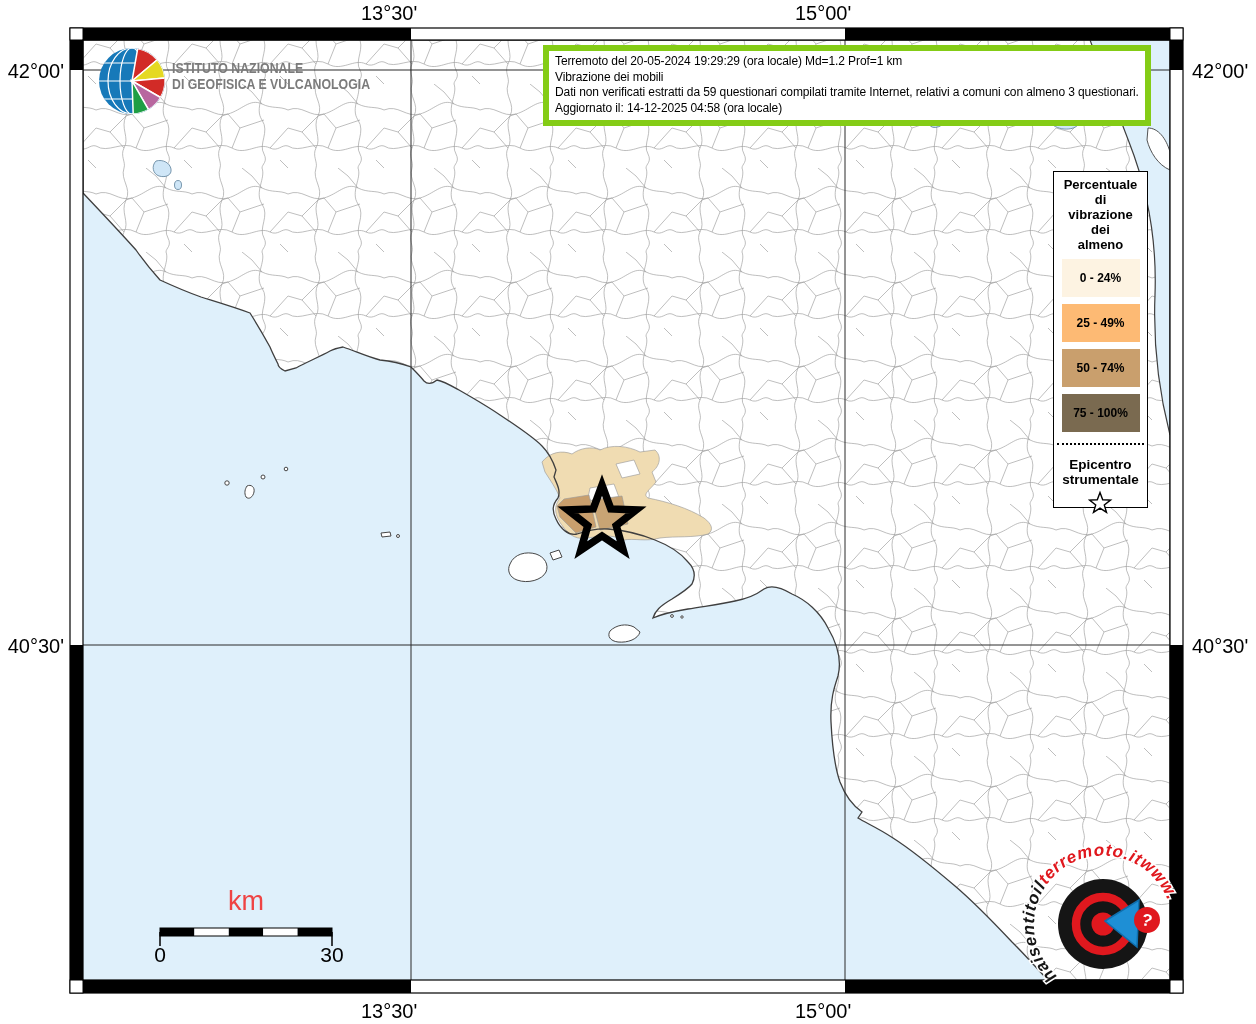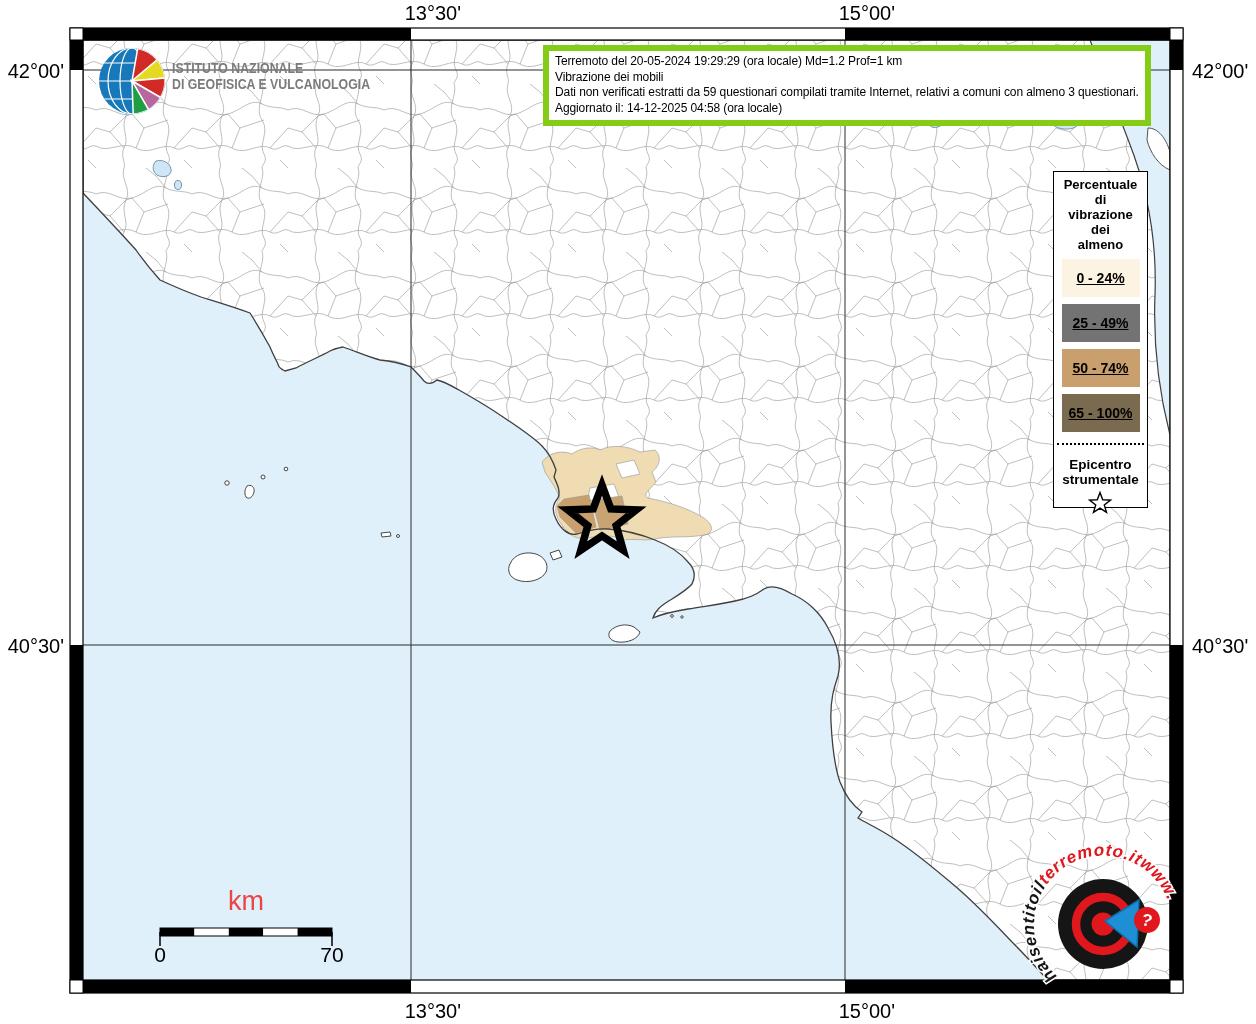--- a/index.html
+++ b/index.html
@@ -1,32 +1,32 @@
 <!DOCTYPE html>
 <html><head>
 <meta charset="utf-8">
 <style>
   html,body{margin:0;padding:0;background:#fff;}
   .stage{position:relative;width:1256px;height:1024px;overflow:hidden;background:#fff;
          font-family:"Liberation Sans",sans-serif;}
   .map-svg{position:absolute;left:0;top:0;}
-  .axis-label{position:absolute;font-size:20px;color:#000;text-align:right;white-space:nowrap;}
+  .axis-label{position:absolute;font-size:20px;color:#000;text-align:left;white-space:nowrap;}
   .title-box{position:absolute;left:543px;top:45px;background:#fff;border:6px solid #84cc16;
              padding:3px 6px 4px 6px;font-size:12px;line-height:15.5px;letter-spacing:-0.1px;
              white-space:nowrap;color:#000;}
   .ingv{position:absolute;left:94px;top:42px;width:420px;height:80px;}
   .ingv-text{position:absolute;left:78px;top:18px;color:#7b7b7b;font-weight:bold;
              transform:scaleX(0.88);transform-origin:left top;white-space:nowrap;}
   .ingv-line1{font-size:14px;letter-spacing:0;}
   .ingv-line2{font-size:14px;letter-spacing:0;}
   .legend{position:absolute;left:1053px;top:171px;width:95px;height:337px;background:#fff;
           border:1.4px solid #000;box-sizing:border-box;text-align:center;color:#000;}
   .legend-title{margin-top:5px;font-size:13px;font-weight:bold;line-height:15px;}
   .swatch{width:78px;height:38px;margin:7px auto 0 auto;display:flex;align-items:center;
-          justify-content:center;font-size:14px;font-weight:bold;text-decoration:underline;}
+          justify-content:center;font-size:12px;font-weight:bold;}
   .legend-divider{border-top:2px dotted #000;margin:11px 3px 0 3px;}
   .legend-epi{font-size:13.5px;font-weight:bold;line-height:15px;margin-top:12px;}
   .legend-star{margin-top:3px;}
   .scalebar-km{position:absolute;left:196px;top:886px;width:100px;text-align:center;
                font-size:27px;color:#ef4444;}
   .scalebar-num{position:absolute;top:943px;font-size:21px;color:#000;text-align:center;}
   .wm{position:absolute;left:1013px;top:834px;}
 </style>
 </head>
 <body>
@@ -225,45 +225,45 @@
     <div class="legend-title">
       <div>Percentuale</div>
       <div>di</div>
       <div>vibrazione</div>
       <div>dei</div>
       <div>almeno</div>
     </div>
     <div class="swatch" style="background: rgb(253, 243, 226);">
       <span>0 - 24%</span>
     </div>
-    <div class="swatch" style="background: #737373;">
+    <div class="swatch" style="background: #fdba74;">
       <span>25 - 49%</span>
     </div>
     <div class="swatch" style="background: rgb(201, 159, 109);">
       <span>50 - 74%</span>
     </div>
     <div class="swatch" style="background: rgb(122, 106, 80);">
-      <span>65 - 100%</span>
+      <span>75 - 100%</span>
     </div>
     <div class="legend-divider"></div>
     <div class="legend-epi">
       <div>Epicentro</div>
       <div>strumentale</div>
     </div>
     <div class="legend-star">
       <svg width="25" height="25" viewBox="0 0 25 25">
         <path d="M12,2.5 L14.7,9.8 L22.5,10.1 L16.3,14.9 L18.5,22.4 L12,18.05
                  L5.5,22.4 L7.7,14.9 L1.5,10.1 L9.3,9.8 Z" fill="#fff" stroke="#000" stroke-width="1.4"></path>
       </svg>
     </div>
   </div>
 
   <div class="scalebar-km">km</div>
   <div class="scalebar-num" style="left:148px;width:24px;">0</div>
-  <div class="scalebar-num" style="left:317px;width:30px;">70</div>
+  <div class="scalebar-num" style="left:317px;width:30px;">30</div>
 
   <svg class="wm" width="190" height="190" viewBox="0 0 190 190">
     <defs>
       <path id="ringpath" d="M44,142 A69,69 0 1 1 136,142"></path>
     </defs>
     <circle cx="90" cy="90" r="45" fill="#151515"></circle>
     <circle cx="90" cy="90" r="27" fill="none" stroke="#e0181e" stroke-width="8.5"></circle>
     <circle cx="90" cy="90" r="11.5" fill="#e0181e"></circle>
     <path d="M92,87 L126,66 L124,113 Z" fill="#1e8fd5" stroke="#0f6fae" stroke-width="1.5"></path>
     <circle cx="134" cy="86" r="13" fill="#e0181e"></circle>

